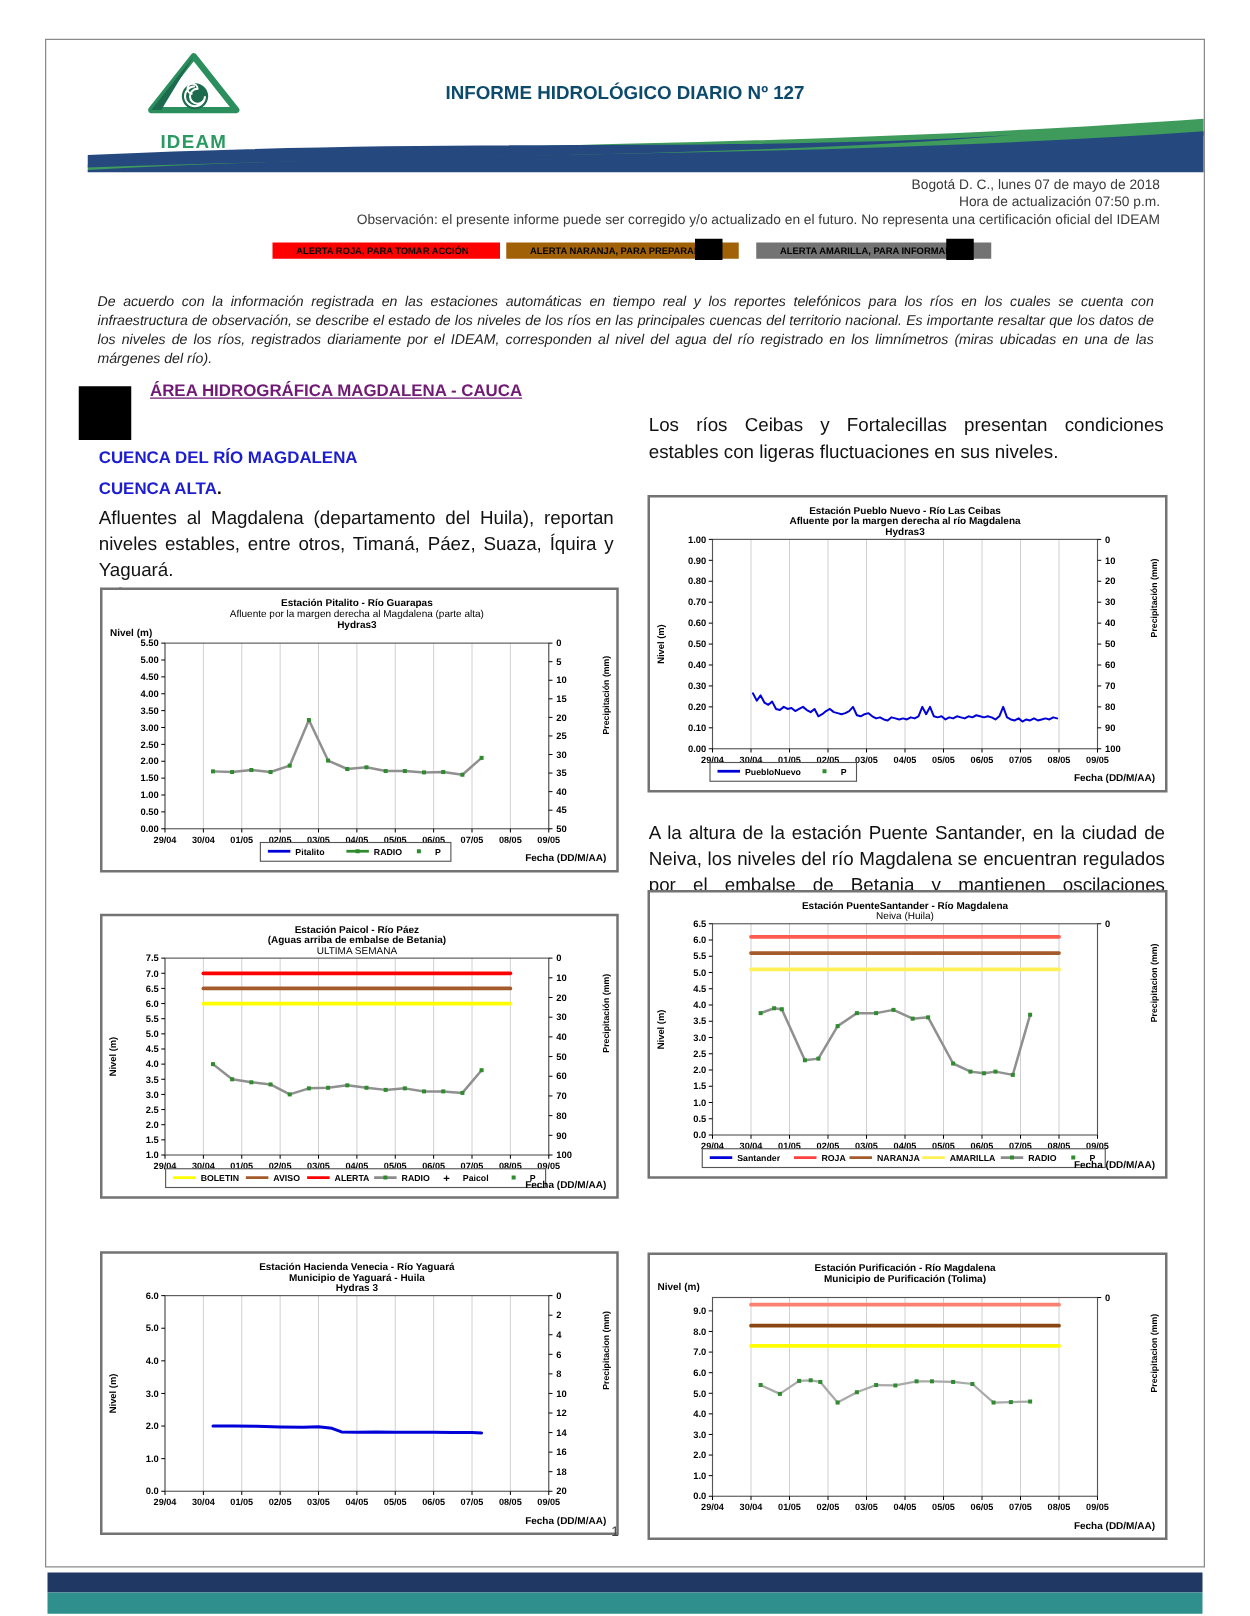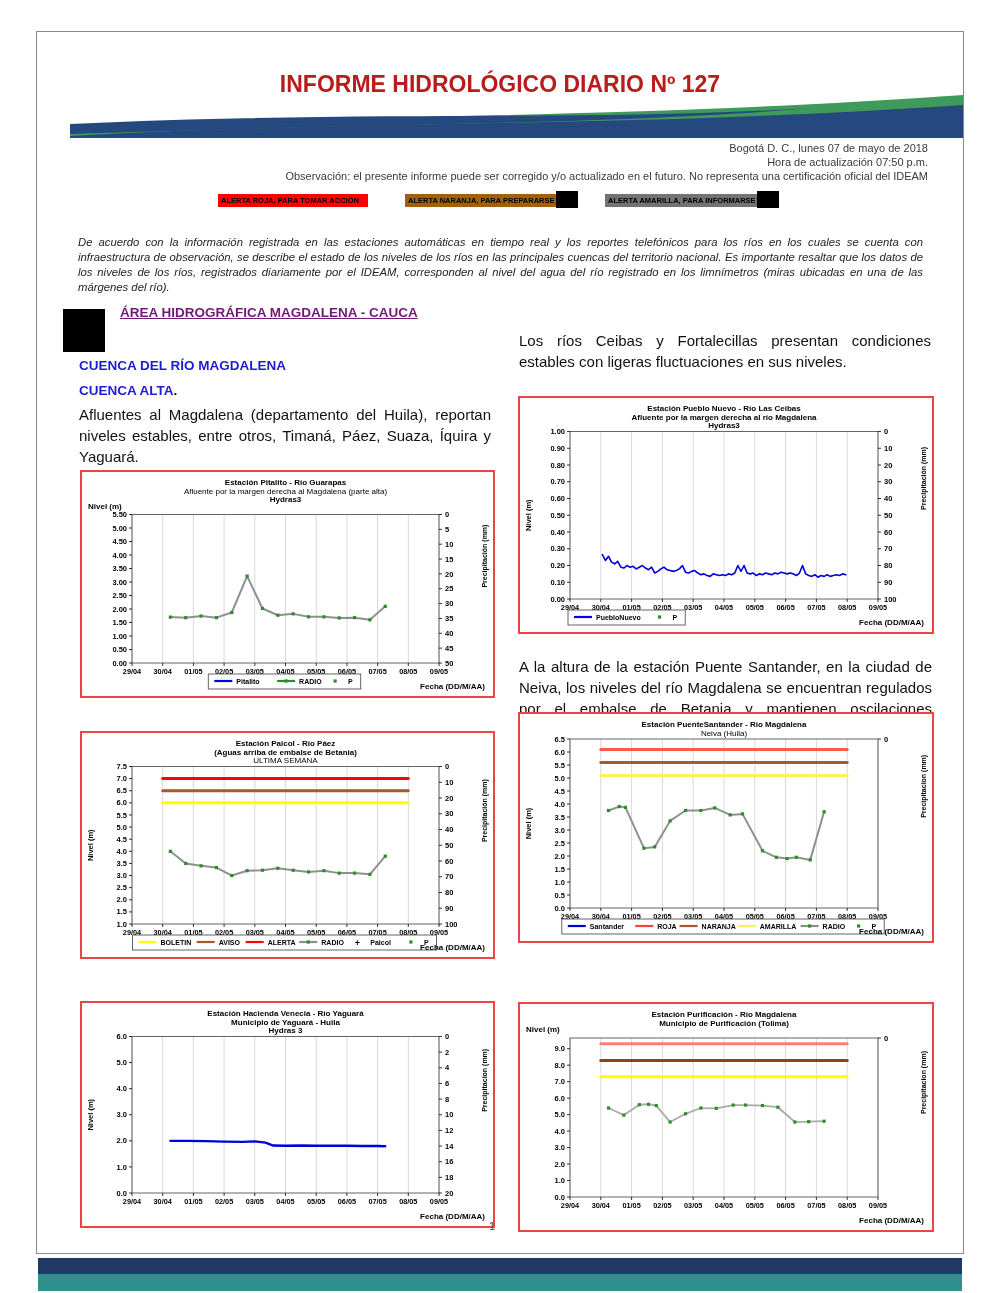--- a/index.html
+++ b/index.html
@@ -2,47 +2,56 @@
 <html><head>
 <meta charset="utf-8">
 <style>
   html,body{margin:0;padding:0;background:#fff;}
   body{font-family:"Liberation Sans", sans-serif;}
   .page{position:relative;width:1000px;height:1293px;background:#fff;overflow:hidden;}
   .page-border{position:absolute;left:36px;top:31px;width:926px;height:1221px;border:1.5px solid #8a8a8a;}
   
   .logo{position:absolute;left:112px;top:42px;width:86px;text-align:center;}
   .logo-text{color:#2a9a62;font-weight:bold;font-size:15px;letter-spacing:1px;margin-top:-2px;}
-  .title{position:absolute;left:235px;top:56px;width:530px;text-align:center;color:#b91c1c;font-size:23px;font-weight:bold;}
+  .title{position:absolute;left:235px;top:56px;width:530px;text-align:center;color:#0c4a6e;font-size:15px;font-weight:bold;}
   .swoosh{position:absolute;left:70px;top:94px;width:893px;height:44px;}
   .meta{position:absolute;right:72px;top:141px;text-align:right;font-size:11px;color:#3a3a3a;line-height:14px;width:860px;}
   .alert-banner{position:absolute;left:0;top:193px;width:1000px;height:20px;}
-  .alert{position:absolute;top:1px;font-size:7.5px;font-weight:bold;color:#000;padding:2px 3px;white-space:nowrap;}
+  .alert{position:absolute;top:1px;font-size:7.5px;font-weight:bold;color:#000;padding:2px 19px;white-space:nowrap;}
   .redact{position:absolute;top:-2px;width:22px;height:17px;background:#000;}
   .intro{position:absolute;left:78px;top:224px;width:845px;font-size:11.3px;font-style:italic;color:#222;text-align:justify;line-height:15px;}
   
   .area-title{position:absolute;left:120px;top:294px;color:#701a75;font-size:13.5px;font-weight:bold;text-decoration:underline;}
   .black-box{position:absolute;left:63px;top:309px;width:42px;height:43px;background:#000;z-index:5;}
   .sub1{position:absolute;left:79px;top:344px;color:#1c1cd0;font-size:13.5px;font-weight:bold;}
   .sub2{position:absolute;left:79px;top:369px;color:#1c1cd0;font-size:13.5px;font-weight:bold;}
   .sub2 .period{color:#000;}
   .para{position:absolute;font-size:15px;color:#111;text-align:justify;line-height:21px;}
   .chart-heading{position:absolute;font-size:15px;font-weight:bold;color:#000;}
-  .chart{position:absolute;background:#fff;border:2px solid #ef4444;text-align:right;}
+  .chart{position:absolute;background:#fff;border:2px solid #737373;text-align:right;}
   .chart svg text{font-family:"Liberation Sans",sans-serif;fill:#000;}
   .page-num{position:absolute;left:460px;top:1220px;width:64px;text-align:center;font-size:11px;color:#444;}
   .footer-bar1{position:absolute;left:38px;top:1258px;width:924px;height:16px;background:#1f3864;}
   .footer-bar2{position:absolute;left:38px;top:1274px;width:924px;height:17px;background:#2f8f8c;}
 </style>
 </head>
 <body>
 
 <div class="page">
   <div class="page-border"></div>
 
+  <div class="logo">
+    <svg width="84" height="60" viewBox="0 0 84 60">
+      <polygon points="42,3 76,46 8,46" fill="none" stroke="#2a8f5d" stroke-width="5" stroke-linejoin="round"></polygon>
+      <polygon points="42,3 8,46 16,46" fill="#1c6b4e"></polygon>
+      <circle cx="43" cy="35" r="10.5" fill="#1c6b4e"></circle>
+      <path d="M43 27 a8 8 0 1 0 8 8 a6 6 0 1 1 -6 -6 a4 4 0 1 0 -4 4" fill="none" stroke="#ffffff" stroke-width="1.6"></path>
+    </svg>
+    <div class="logo-text">IDEAM</div>
+  </div>
 
   <h1 class="title">INFORME HIDROLÓGICO DIARIO Nº 127</h1>
 
   <svg class="swoosh" viewBox="0 0 893 44" preserveAspectRatio="none">
     <path d="M0 38 C 280 18, 540 26, 893 1 L 893 15 C 560 36, 280 33, 0 43 Z" fill="#3e9b5b"></path>
     <path d="M0 42 C 280 26, 560 34, 893 11 L 893 44 L 0 44 Z" fill="#25497f"></path>
     <path d="M0 30 C 300 16, 520 28, 740 14 C 560 30, 300 30, 0 40 Z" fill="#25497f"></path>
   </svg>
 
   <div class="meta">

